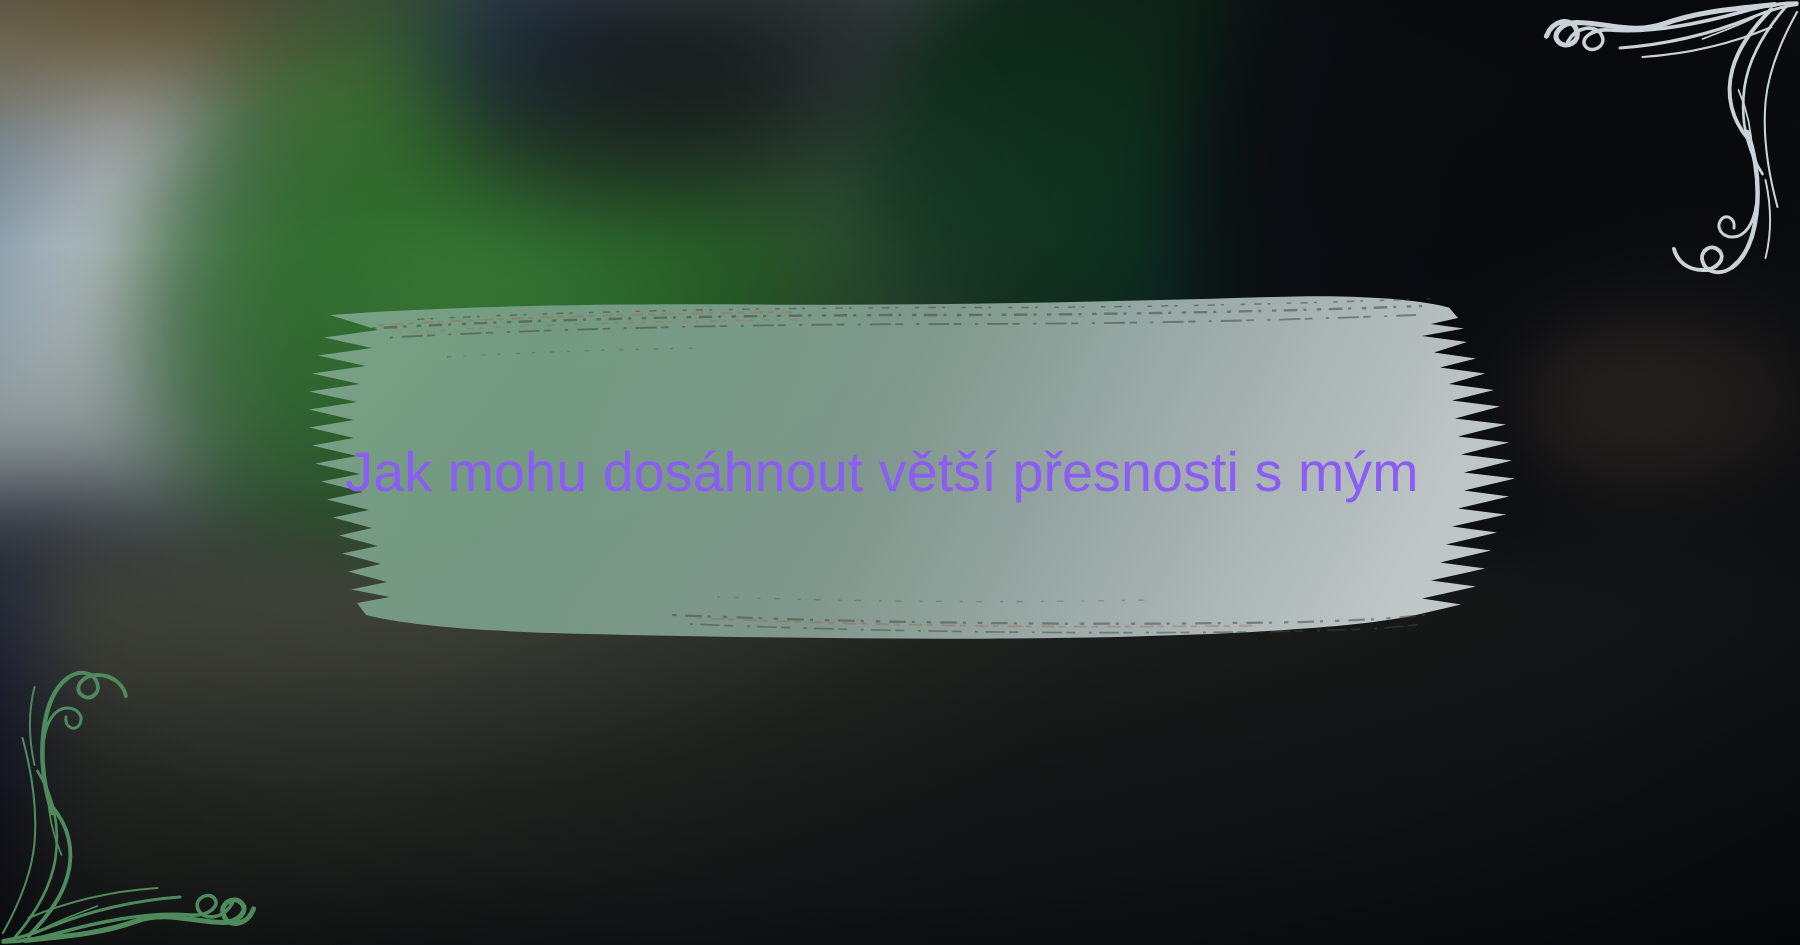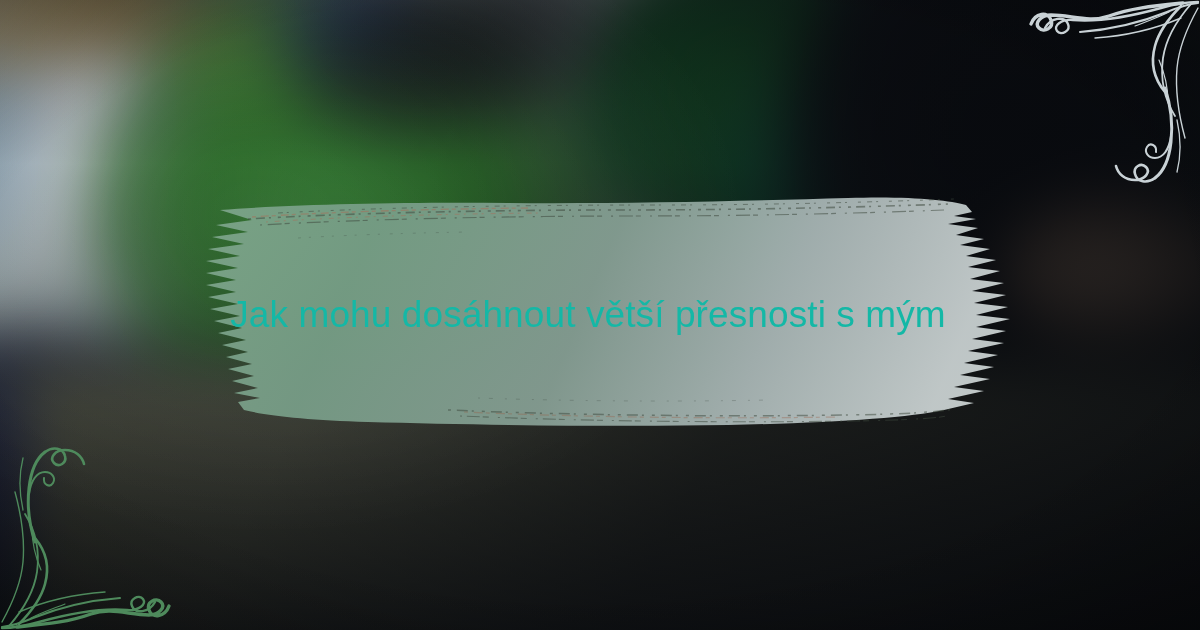--- a/index.html
+++ b/index.html
@@ -171,21 +171,21 @@
     height: 258px;
   }
 
   .banner-text {
     position: absolute;
     left: 60px;
     right: 60px;
     top: 50%;
     transform: translateY(-50%);
     text-align: center;
-    color: #14b8a6;
+    color: #8b5cf6;
     font-family: "Liberation Sans", sans-serif;
     font-size: 37px;
     font-weight: 400;
     line-height: 1.55;
     letter-spacing: .1px;
     text-rendering: optimizeLegibility;
   }
 </style>
 </head>
 <body>

